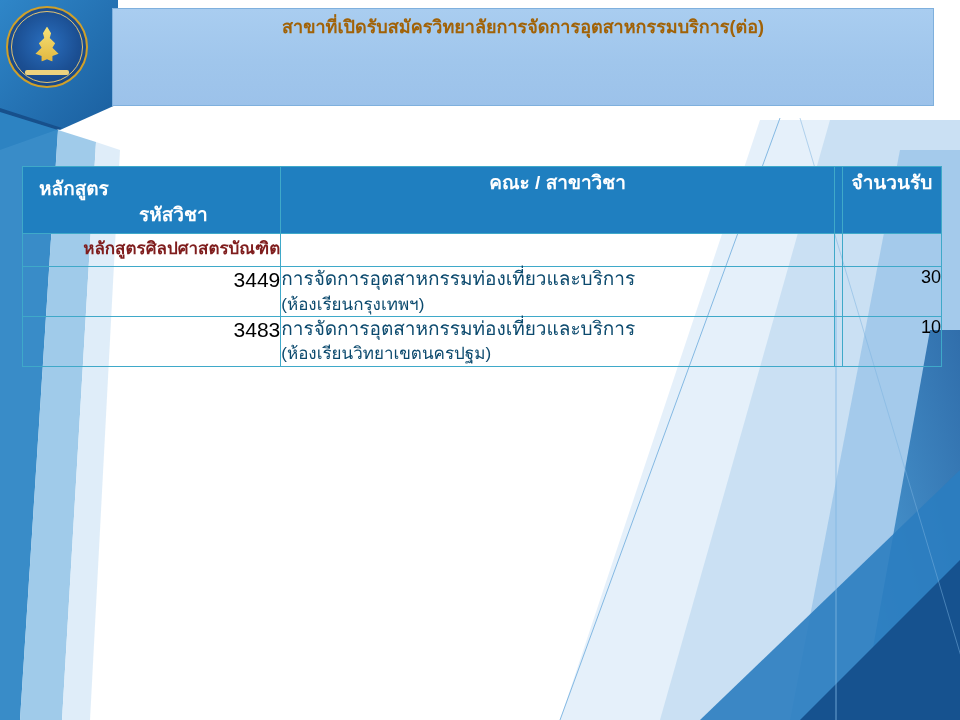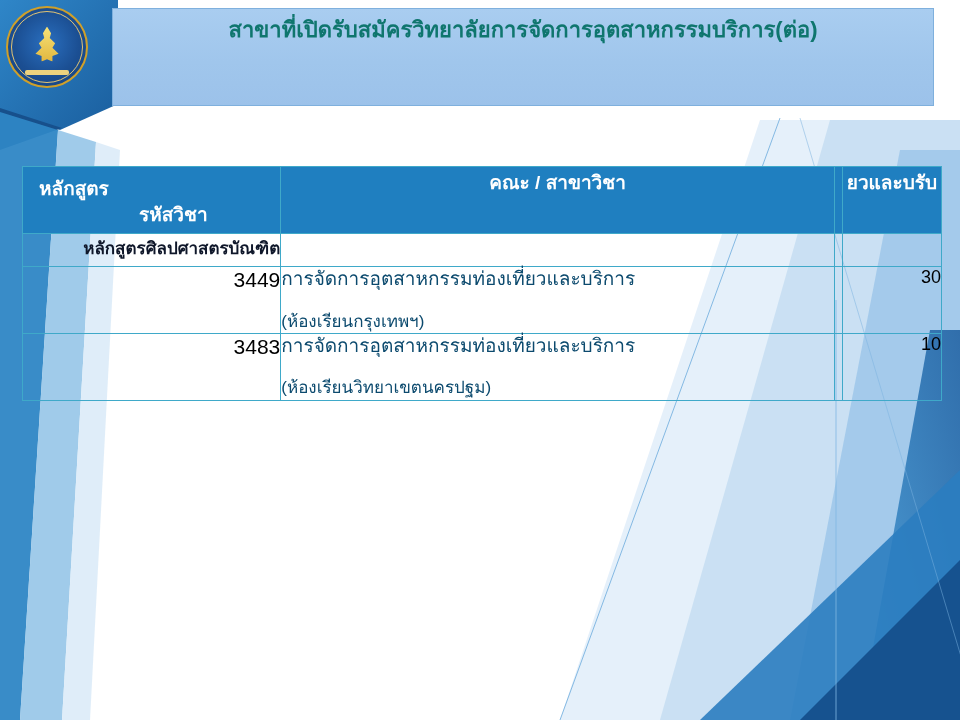--- a/index.html
+++ b/index.html
@@ -34,23 +34,23 @@
     background: linear-gradient(180deg, #a9cdf0 0%, #a0c6ec 55%, #9cc2ea 100%);
     border: 1px solid #7fb0dd;
     z-index: 3;
   }
   .header-title {
     position: absolute;
     left: 118px;
     top: 12px;
     width: 810px;
     text-align: center;
-    font-size: 22px;
+    font-size: 18px;
     font-weight: bold;
-    color: #0f766e;
+    color: #a16207;
     letter-spacing: 0px;
     z-index: 4;
     white-space: nowrap;
   }
 
   
   .logo {
     position: absolute;
     left: 6px;
     top: 6px;
@@ -139,42 +139,42 @@
     text-align: center;
     font-size: 19px;
   }
   .row-section td {
     background: rgba(255,255,255,0.0);
     height: 32px;
   }
   .section-label {
     font-size: 17px;
     font-weight: bold;
-    color: #0f172a;
+    color: #7f1d1d;
     text-align: right;
     padding: 3px 8px 3px 0;
     white-space: nowrap;
   }
   td.code {
     text-align: right;
     padding: 6px 14px 8px 0;
     font-size: 21px;
     color: #000000;
     line-height: 1.25;
   }
   td.name {
     padding: 6px 0 8px 8px;
     font-size: 19px;
     color: #0c4a6e;
     line-height: 1.3;
   }
   td.name .sub {
     font-size: 17px;
     display: block;
-    margin-top: 19px;
+    margin-top: 2px;
   }
   td.quota {
     text-align: right;
     padding: 8px 10px 8px 0;
     font-size: 18px;
     color: #000000;
   }
   td.spacer {
     border-left: 1px solid #3fa9c9;
     border-right: 1px solid #3fa9c9;
@@ -239,21 +239,21 @@
       <col style="width:99px">
     </colgroup>
     <thead>
       <tr>
         <th class="th-course">
           <span class="l1">หลักสูตร</span>
           <span class="l2">รหัสวิชา</span>
         </th>
         <th class="th-faculty">คณะ / สาขาวิชา</th>
         <th></th>
-        <th class="th-quota">ยวและบรับ</th>
+        <th class="th-quota">จำนวนรับ</th>
       </tr>
     </thead>
     <tbody>
       <tr class="row-section">
         <td class="section-label">หลักสูตรศิลปศาสตรบัณฑิต</td>
         <td></td>
         <td class="spacer"></td>
         <td></td>
       </tr>
 

